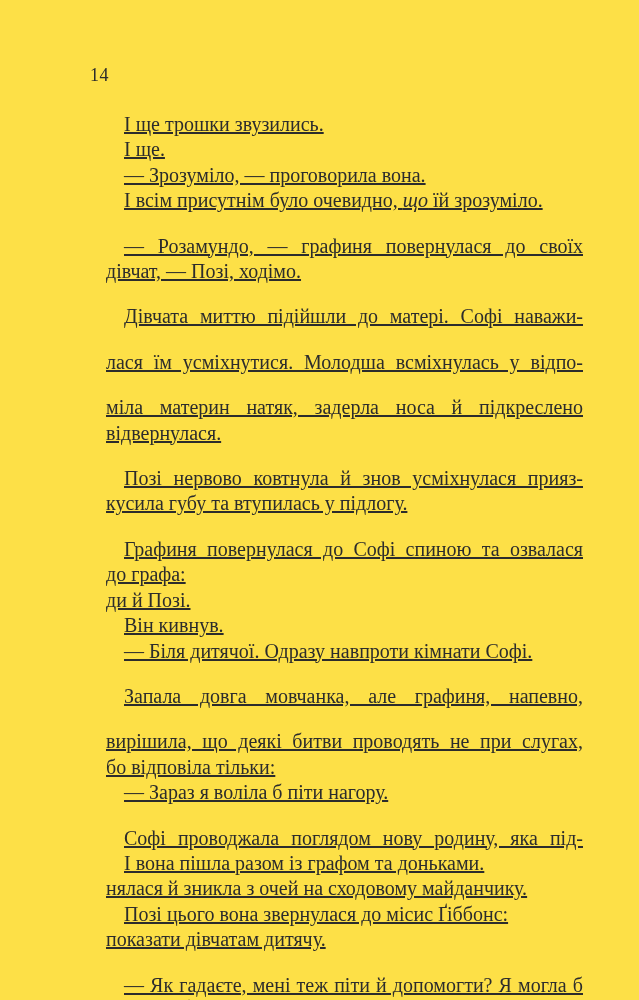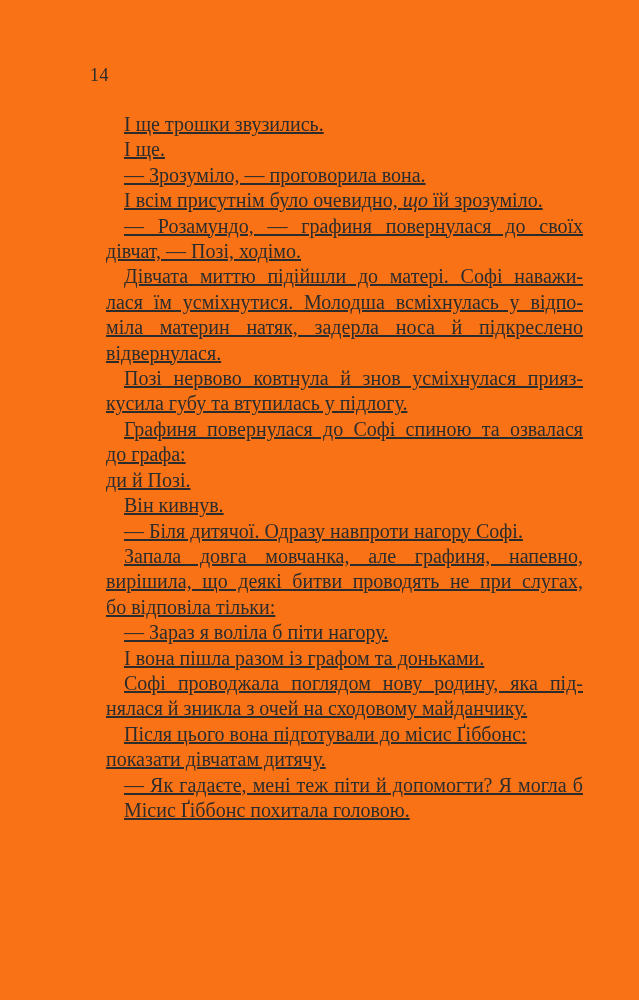--- a/index.html
+++ b/index.html
@@ -11,21 +11,21 @@
     height: 1000px;
     background: #fcfcfc;
     position: relative;
     overflow: hidden;
     font-family: "Liberation Serif", "DejaVu Serif", serif;
     color: #2c2c2c;
   }
   .page {
     position: absolute;
     inset: 0;
-    background: #f97316;
+    background: #fde047;
   }
   .page-number {
     position: absolute;
     left: 90px;
     top: 66px;
     font-size: 18px;
     line-height: 1;
     letter-spacing: 0.5px;
     color: #2c2c2c;
   }
@@ -40,20 +40,21 @@
   }
   .line {
     text-align: left;
   }
   .line.indent {
     padding-left: 18px;
   }
   .line.justify {
     text-align: justify;
     text-align-last: justify;
+    margin-top: 20px;
   }
   .line i {
     font-style: italic;
   }
 </style>
 </head>
 <body>
 
 <main class="page">
   <span class="page-number">14</span>
@@ -67,26 +68,26 @@
       <div class="line indent justify">Дівчата миттю підійшли до матері. Софі наважи-</div>
       <div class="line justify">лася їм усміхнутися. Молодша всміхнулась у відпо-</div>
       <div class="line justify">міла материн натяк, задерла носа й підкреслено</div>
       <div class="line">відвернулася.</div>
       <div class="line indent justify">Позі нервово ковтнула й знов усміхнулася прияз-</div>
       <div class="line">кусила губу та втупилась у підлогу.</div>
       <div class="line indent justify">Графиня повернулася до Софі спиною та озвалася</div>
       <div class="line">до графа:</div>
       <div class="line">ди й Позі.</div>
       <div class="line indent">Він кивнув.</div>
-      <div class="line indent">— Біля дитячої. Одразу навпроти нагору Софі.</div>
+      <div class="line indent">— Біля дитячої. Одразу навпроти кімнати Софі.</div>
       <div class="line indent justify">Запала довга мовчанка, але графиня, напевно,</div>
       <div class="line justify">вирішила, що деякі битви проводять не при слугах,</div>
       <div class="line">бо відповіла тільки:</div>
       <div class="line indent">— Зараз я воліла б піти нагору.</div>
+      <div class="line indent justify">Софі проводжала поглядом нову родину, яка під-</div>
       <div class="line indent">І вона пішла разом із графом та доньками.</div>
-      <div class="line indent justify">Софі проводжала поглядом нову родину, яка під-</div>
       <div class="line">нялася й зникла з очей на сходовому майданчику.</div>
-      <div class="line indent">Після цього вона підготували до місис Ґіббонс:</div>
+      <div class="line indent">Позі цього вона звернулася до місис Ґіббонс:</div>
       <div class="line">показати дівчатам дитячу.</div>
       <div class="line indent justify">— Як гадаєте, мені теж піти й допомогти? Я могла б</div>
       <div class="line indent">Місис Ґіббонс похитала головою.</div>
     </section>
 </main>
 
 </body></html>

